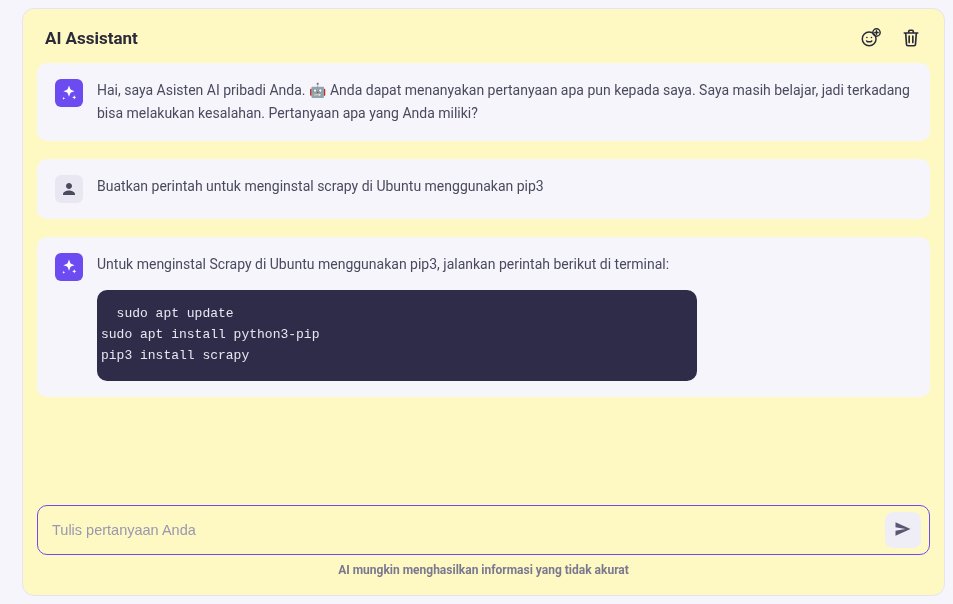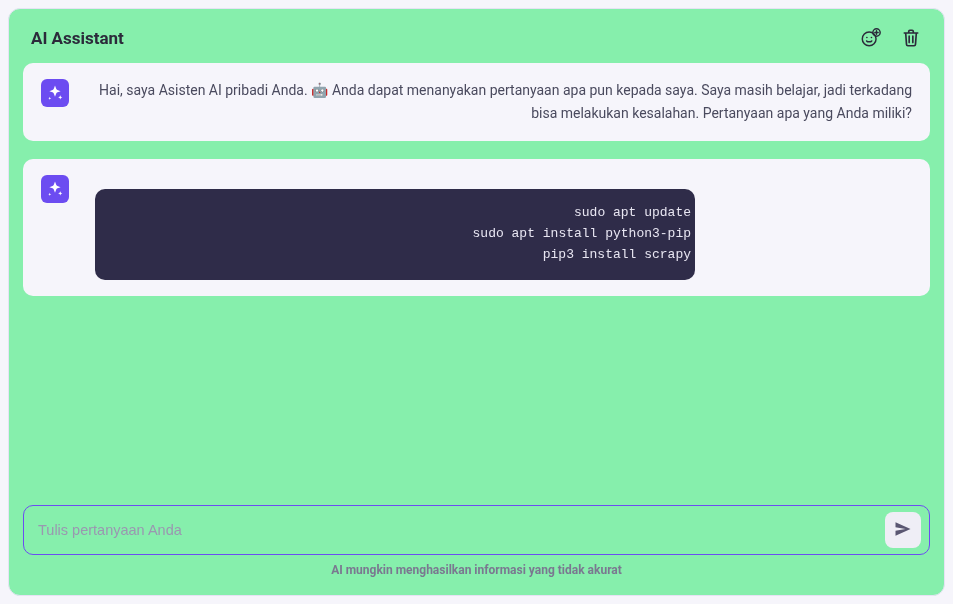--- a/index.html
+++ b/index.html
@@ -5,27 +5,28 @@
   * { box-sizing: border-box; margin: 0; padding: 0; }
   body {
     font-family: -apple-system, BlinkMacSystemFont, "Segoe UI", Roboto, sans-serif;
     background: #f6f5fb;
     padding: 8px;
     width: 953px;
     height: 604px;
     overflow: hidden;
   }
   .panel {
-    background: #86efac;
+    background: #fef9c3;
     border: 1px solid #e6e3f4;
     border-radius: 12px;
     height: 588px;
     display: flex;
     flex-direction: column;
     padding: 0;
+    margin-left: 14px;
   }
   .header {
     display: flex;
     align-items: center;
     justify-content: space-between;
     padding: 18px 22px 14px 22px;
   }
   .title {
     font-size: 17px;
     font-weight: 700;
@@ -46,26 +47,25 @@
     justify-content: center;
   }
   .header-icon svg { width: 22px; height: 22px; }
   .messages {
     flex: 1;
     overflow-y: auto;
     padding: 0 14px;
   }
   .bubble {
     display: flex;
-    gap: 26px;
+    gap: 14px;
     background: #f6f5fb;
     border-radius: 10px;
     padding: 16px 18px;
     margin-bottom: 18px;
-    text-align: right;
   }
   .avatar {
     width: 28px;
     height: 28px;
     flex: 0 0 28px;
     border-radius: 6px;
     display: flex;
     align-items: center;
     justify-content: center;
   }
@@ -168,28 +168,37 @@
 
     <div class="bubble">
       <div class="avatar avatar-ai">
         <svg viewBox="0 0 24 24">
             <path d="M12 2l1.6 4.2c.3.8.9 1.4 1.7 1.7L19.5 9.5l-4.2 1.6c-.8.3-1.4.9-1.7 1.7L12 17l-1.6-4.2c-.3-.8-.9-1.4-1.7-1.7L4.5 9.5l4.2-1.6c.8-.3 1.4-.9 1.7-1.7L12 2zM19 15l.8 2 2 .8-2 .8-.8 2-.8-2-2-.8 2-.8.8-2zM5 17l.6 1.5L7 19l-1.4.5L5 21l-.6-1.5L3 19l1.4-.5L5 17z"></path>
           </svg>
       </div>
       <div class="msg-body">Hai, saya Asisten AI pribadi Anda. 🤖 Anda dapat menanyakan pertanyaan apa pun kepada saya. Saya masih belajar, jadi terkadang bisa melakukan kesalahan. Pertanyaan apa yang Anda miliki?</div>
     </div>
 
+    <div class="bubble">
+      <div class="avatar avatar-user">
+        <svg viewBox="0 0 24 24">
+            <path d="M12 12c2.2 0 4-1.8 4-4s-1.8-4-4-4-4 1.8-4 4 1.8 4 4 4zm0 2c-3.3 0-8 1.7-8 5v1h16v-1c0-3.3-4.7-5-8-5z"></path>
+          </svg>
+      </div>
+      <div class="msg-body">Buatkan perintah untuk menginstal scrapy di Ubuntu menggunakan pip3</div>
+    </div>
 
     <div class="bubble">
       <div class="avatar avatar-ai">
         <svg viewBox="0 0 24 24">
             <path d="M12 2l1.6 4.2c.3.8.9 1.4 1.7 1.7L19.5 9.5l-4.2 1.6c-.8.3-1.4.9-1.7 1.7L12 17l-1.6-4.2c-.3-.8-.9-1.4-1.7-1.7L4.5 9.5l4.2-1.6c.8-.3 1.4-.9 1.7-1.7L12 2zM19 15l.8 2 2 .8-2 .8-.8 2-.8-2-2-.8 2-.8.8-2zM5 17l.6 1.5L7 19l-1.4.5L5 21l-.6-1.5L3 19l1.4-.5L5 17z"></path>
           </svg>
       </div>
       <div class="msg-body">
+        <div>Untuk menginstal Scrapy di Ubuntu menggunakan pip3, jalankan perintah berikut di terminal:</div>
         <div class="code-block">  sudo apt update
 sudo apt install python3-pip
 pip3 install scrapy</div>
       </div>
     </div>
 
   </div>
 
   <div class="input-area">
     <div class="input-row">

